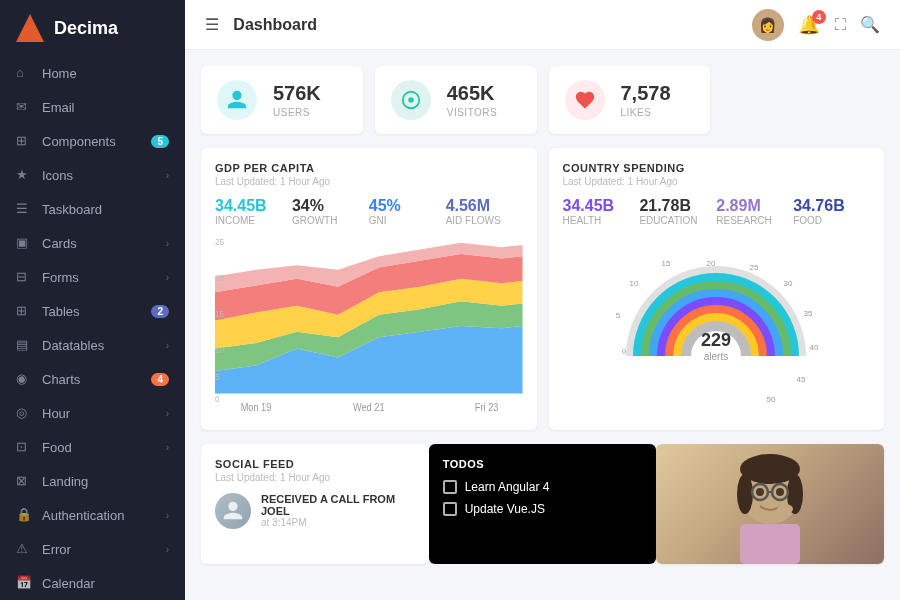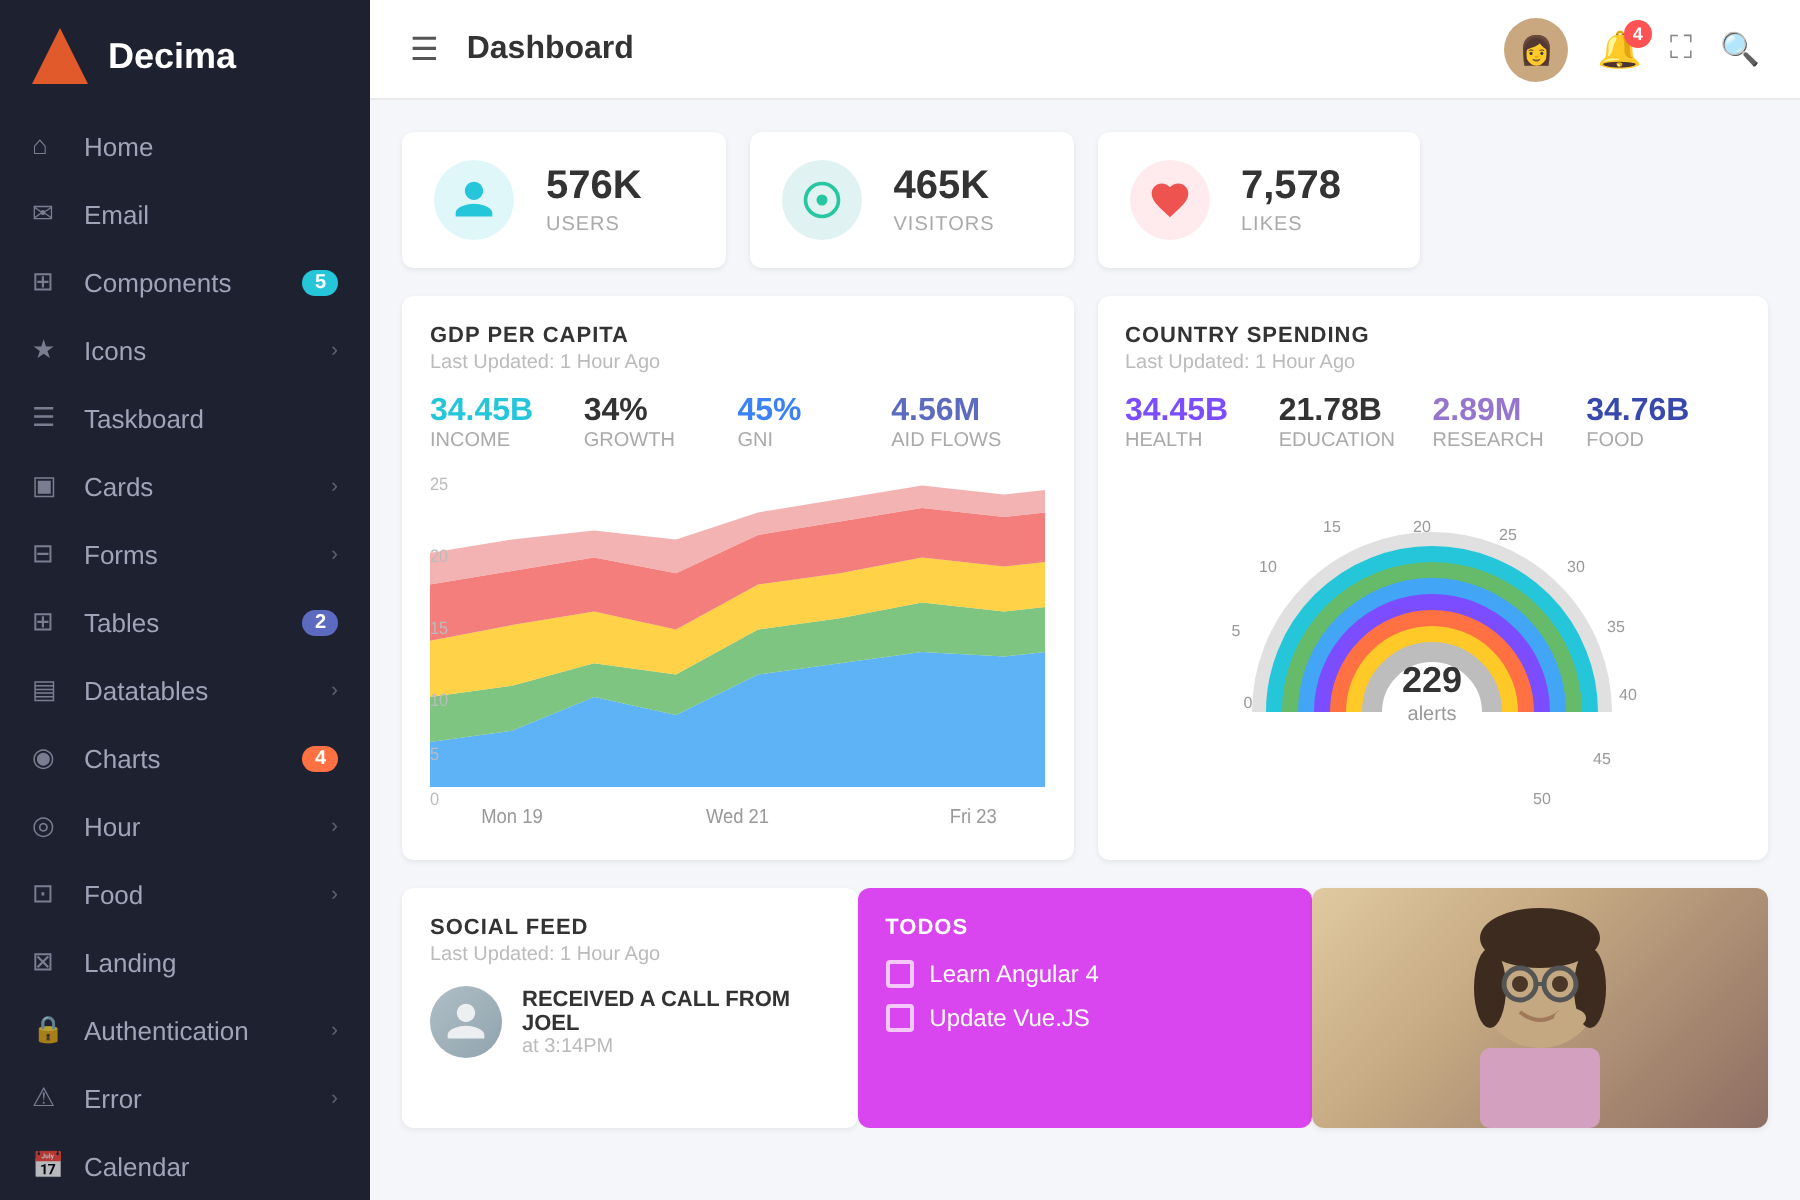--- a/index.html
+++ b/index.html
@@ -172,34 +172,34 @@
     .color-navy { color: #3949ab; }
 
     
     .gauge-wrap { width: 100%; height: 180px; display: flex; align-items: center; justify-content: center; }
     svg.gauge-chart { overflow: visible; }
 
     
     .bottom-row { display: grid; grid-template-columns: 1fr 1fr 1fr; gap: 0; }
 
     
-    .feed-item { display: flex; align-items: center; gap: 10px; margin-top: 4px; }
+    .feed-item { display: flex; align-items: flex-start; gap: 10px; margin-top: 4px; }
     .feed-avatar {
       width: 36px; height: 36px; border-radius: 50%;
       background: linear-gradient(135deg, #b0bec5, #90a4ae);
       flex-shrink: 0;
       display: flex; align-items: center; justify-content: center;
       font-size: 14px; color: #fff;
     }
     .feed-text .feed-title { font-size: 11px; font-weight: 700; color: #333; text-transform: uppercase; }
     .feed-text .feed-time { font-size: 10px; color: #bbb; }
 
     
     .todos-panel {
-      background: #d946ef;
+      background: #000000;
       border-radius: 6px;
       padding: 14px;
       color: #fff;
     }
     .todos-title { font-size: 11px; font-weight: 700; letter-spacing: 0.5px; text-transform: uppercase; margin-bottom: 10px; }
     .todo-item { display: flex; align-items: center; gap: 8px; margin-bottom: 8px; font-size: 12px; }
     .todo-check {
       width: 14px; height: 14px;
       border: 2px solid rgba(255,255,255,0.7);
       border-radius: 2px;

